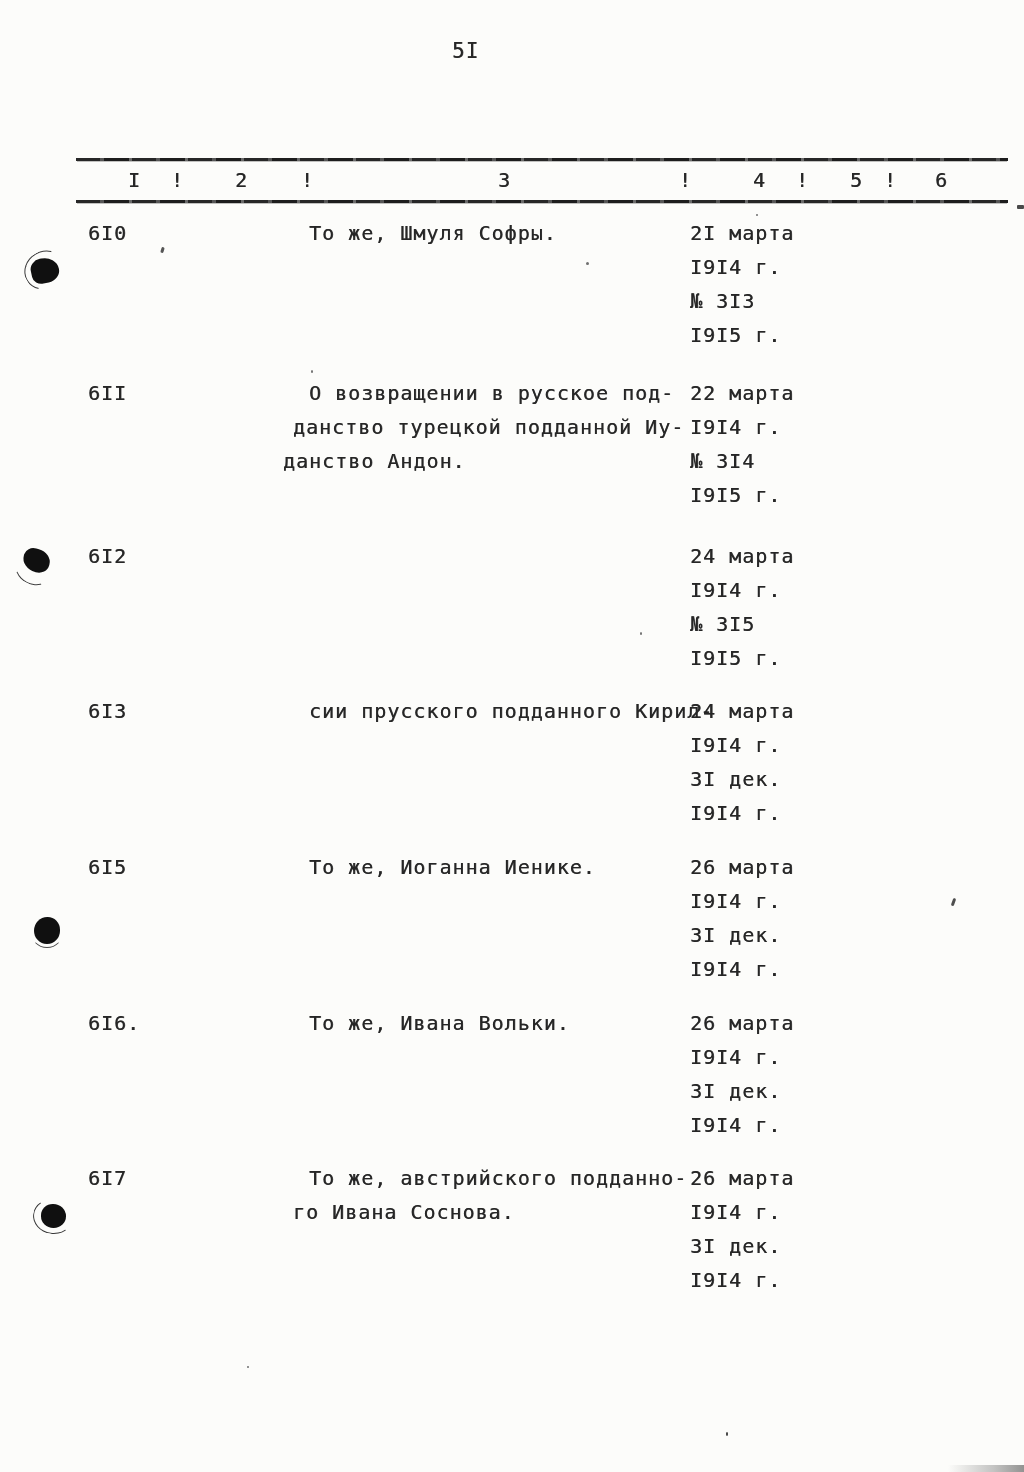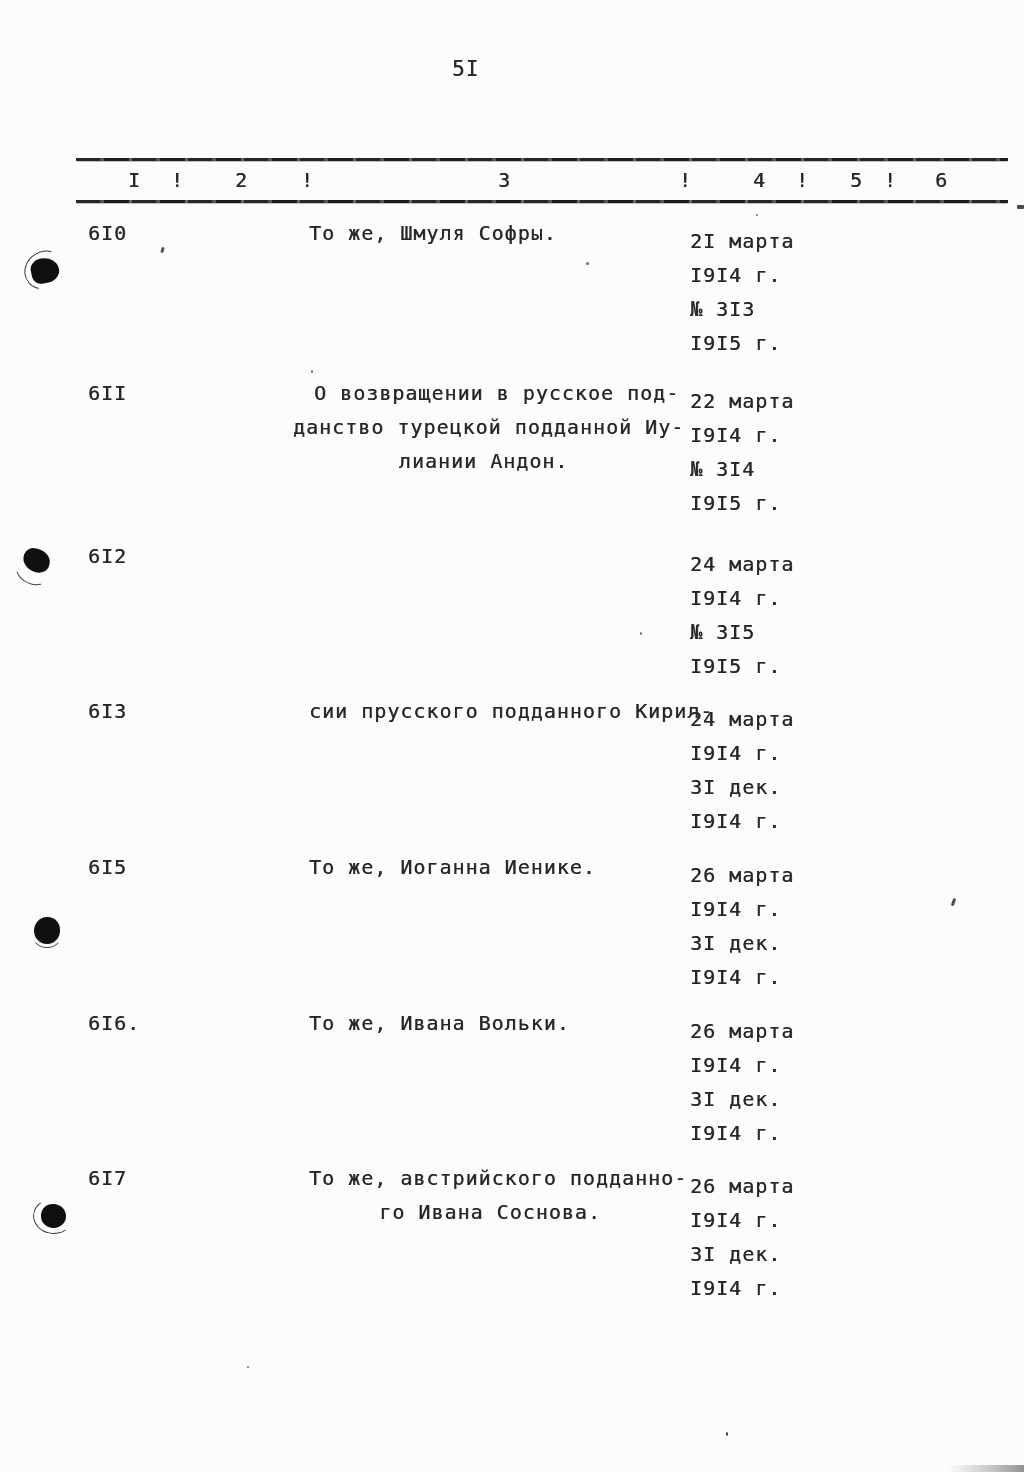--- a/index.html
+++ b/index.html
@@ -11,21 +11,21 @@
     background: #fcfcfa;
     overflow: hidden;
     font-family: "DejaVu Sans Mono", "Liberation Mono", monospace;
     color: #262626;
     letter-spacing: 1px;
   }
   .typed { text-shadow: 0.4px 0 0 rgba(38,38,38,0.75); }
 
   .page-number {
     position: absolute;
-    left: 452px; top: 52px;
+    left: 452px; top: 34px;
     font-size: 21px; line-height: 34px;
   }
 
   
   .rule {
     position: absolute;
     left: 76px; width: 932px; height: 3px;
     background: repeating-linear-gradient(90deg,
       #272727 0px, #272727 24px,
       #565656 24px, #565656 28px,
@@ -42,26 +42,26 @@
   }
 
   
   .row { position: absolute; left: 0; width: 1024px; }
   .col-num {
     position: absolute; left: 88px; top: 0;
     font-size: 20px; line-height: 34px; white-space: nowrap;
   }
   .col-desc {
     position: absolute; left: 283px; top: 0;
-    font-size: 20px; line-height: 34px; text-align: center;
+    font-size: 20px; line-height: 34px;
   }
   .col-desc .line { white-space: nowrap; padding-left: 10px; }
   .col-desc .line:first-child { padding-left: 26px; }
   .col-dates {
-    position: absolute; left: 690px; top: 8px;
+    position: absolute; left: 690px; top: 0;
     font-size: 20px; line-height: 34px;
   }
   .col-dates .line { white-space: nowrap; }
 
   
   .blot { position: absolute; background: #101010; }
   .blot1 {
     left: 31px; top: 258px; width: 28px; height: 25px;
     border-radius: 46% 62% 52% 40%;
     transform: rotate(-12deg);
@@ -153,21 +153,21 @@
       <div class="line">№ 3I3</div>
       <div class="line">I9I5 г.</div>
     </div>
   </div>
 
   <div class="row" style="top:376px">
     <span class="col-num typed">6II</span>
     <div class="col-desc typed">
       <div class="line">О возвращении в русское под-</div>
       <div class="line">данство турецкой подданной Иу-</div>
-      <div class="line" style="padding-left:0">лиании Андон.</div>
+      <div class="line" style="padding-left:0">данство Андон.</div>
     </div>
     <div class="col-dates typed">
       <div class="line">22 марта</div>
       <div class="line">I9I4 г.</div>
       <div class="line">№ 3I4</div>
       <div class="line">I9I5 г.</div>
     </div>
   </div>
 
   <div class="row" style="top:539px">

